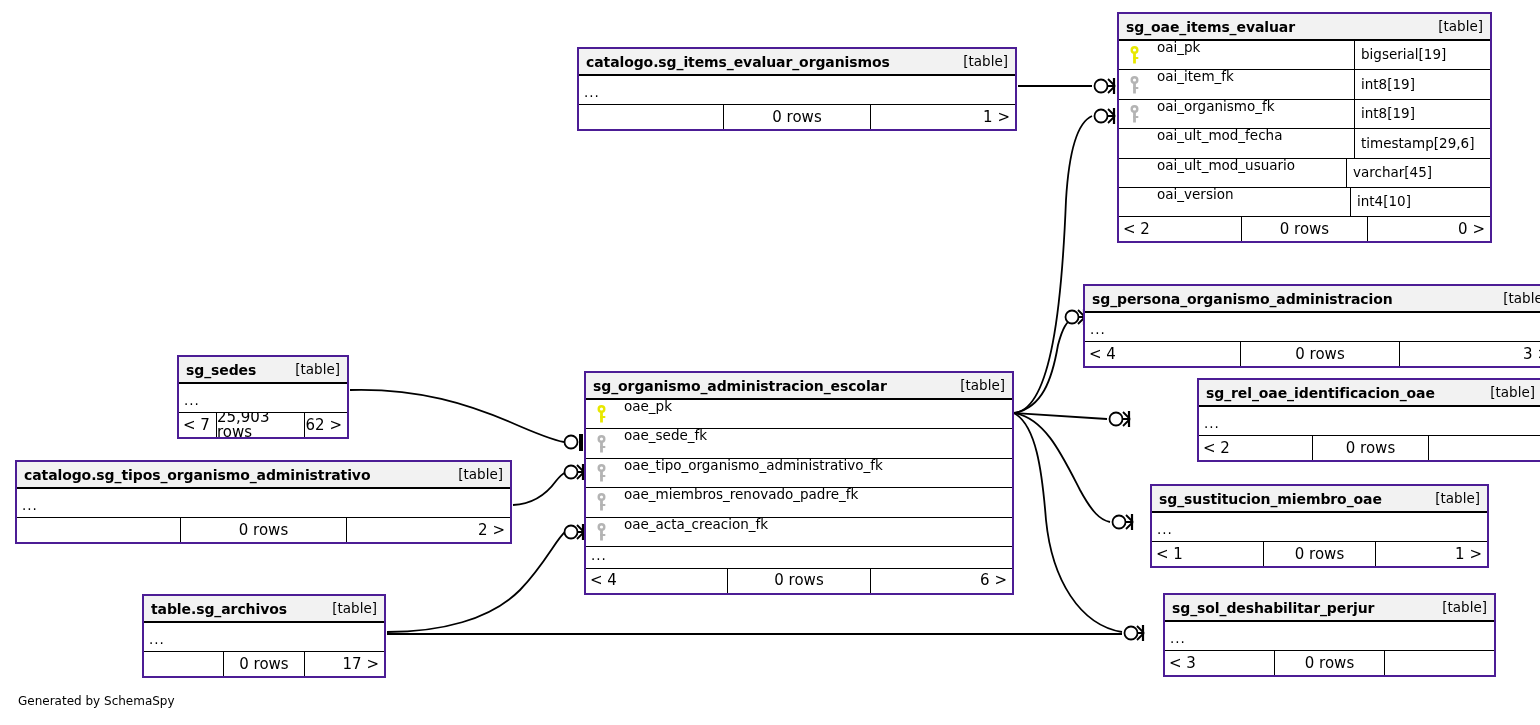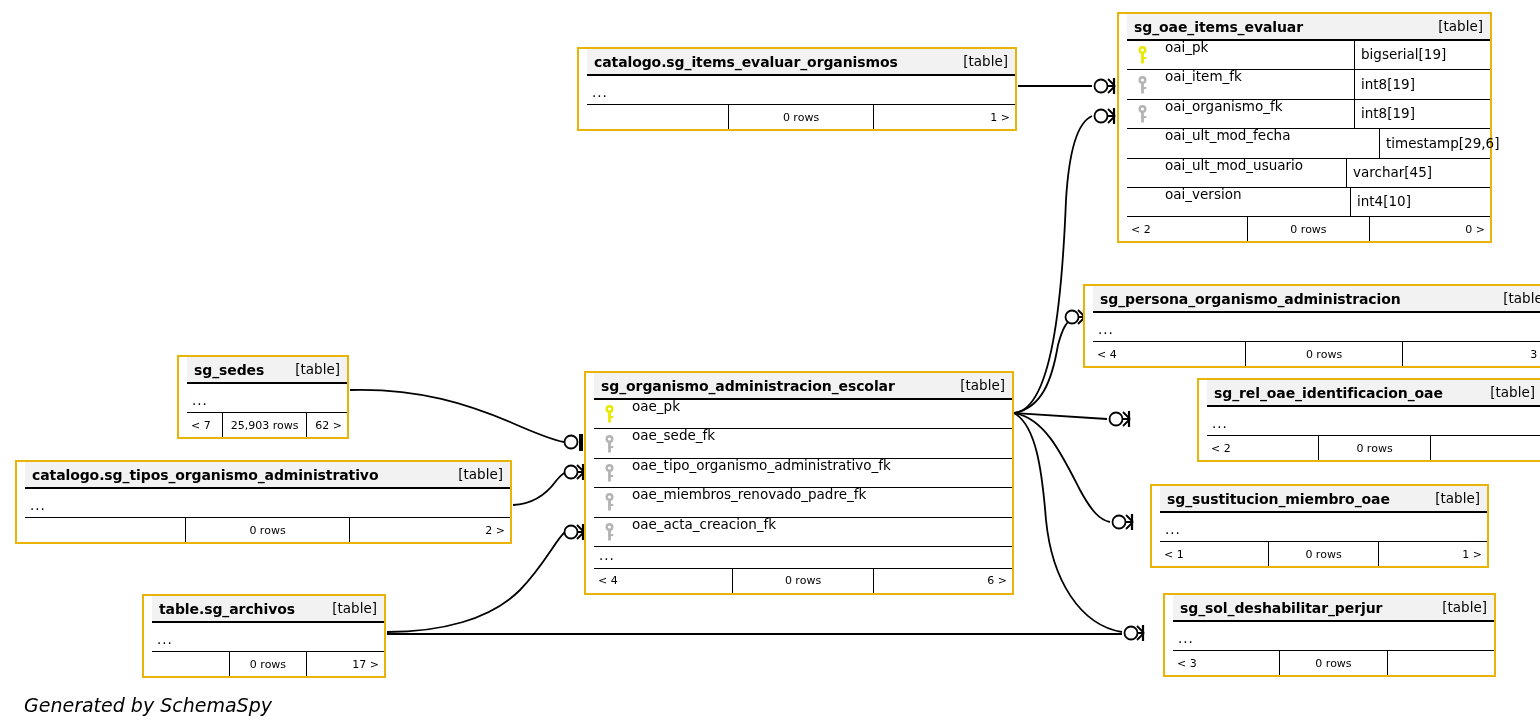--- a/index.html
+++ b/index.html
@@ -22,25 +22,24 @@
     width: 1540px;
     height: 725px;
     pointer-events: none;
     z-index: 1;
   }
 
   .table-box {
     position: absolute;
     z-index: 2;
     background: #ffffff;
-    border: 2px solid #eab308;
+    border: 2px solid #4c1d95;
     box-sizing: border-box;
     font-size: 13.5px;
     line-height: 1;
-    padding-left: 8px;
   }
 
   .tb-header {
     background: #f2f2f2;
     border-bottom: 2px solid #000000;
     display: flex;
     align-items: center;
     justify-content: space-between;
     padding: 0 7px;
     height: 27px;
@@ -95,42 +94,41 @@
     box-sizing: border-box;
     border-bottom: 1.6px solid #000000;
     letter-spacing: 1px;
     color: #000;
   }
 
   .tb-footer {
     display: flex;
     height: 24px;
     box-sizing: border-box;
-    font-size: 11px;
+    font-size: 15px;
   }
   .tb-footer > div {
     display: flex;
     align-items: center;
     box-sizing: border-box;
     overflow: hidden;
   }
   .ft-left { justify-content: flex-start; padding-left: 4px; }
   .ft-mid  { justify-content: center; border-left: 1.6px solid #000; border-right: 1.6px solid #000; }
   .ft-right{ justify-content: flex-end; padding-right: 5px; }
 
   .key-icon { display: block; }
 
   .credit {
     position: absolute;
-    left: 24px;
+    left: 18px;
     top: 694px;
-    font-size: 19px;
+    font-size: 12px;
     z-index: 3;
     white-space: nowrap;
-    font-style: italic;
   }
 </style>
 </head>
 <body>
 
 <svg id="edge-layer" viewBox="0 0 1540 725" width="1540" height="725" xmlns="http://www.w3.org/2000/svg">
   <g fill="none" stroke="#000000" stroke-width="1.8">
 
     <path d="M 1018,86 L 1092,86"></path>
 
@@ -230,21 +228,21 @@
             <rect x="4.1" y="6.5" width="2.8" height="11" fill="#b4b4b4"></rect>
             <rect x="4.1" y="11" width="5.2" height="2" fill="#b4b4b4"></rect>
           </svg>
         </span>
         <span class="col-name">oai_organismo_fk</span>
         <span class="col-type" style="width:136px">int8[19]</span>
       </div>
       <div class="tb-col">
         <span class="col-keycell"></span>
         <span class="col-name">oai_ult_mod_fecha</span>
-        <span class="col-type" style="width:111px">timestamp[29,6]</span>
+        <span class="col-type" style="width:136px">timestamp[29,6]</span>
       </div>
       <div class="tb-col">
         <span class="col-keycell"></span>
         <span class="col-name">oai_ult_mod_usuario</span>
         <span class="col-type" style="width:144px">varchar[45]</span>
       </div>
       <div class="tb-col">
         <span class="col-keycell"></span>
         <span class="col-name">oai_version</span>
         <span class="col-type" style="width:140px">int4[10]</span>

